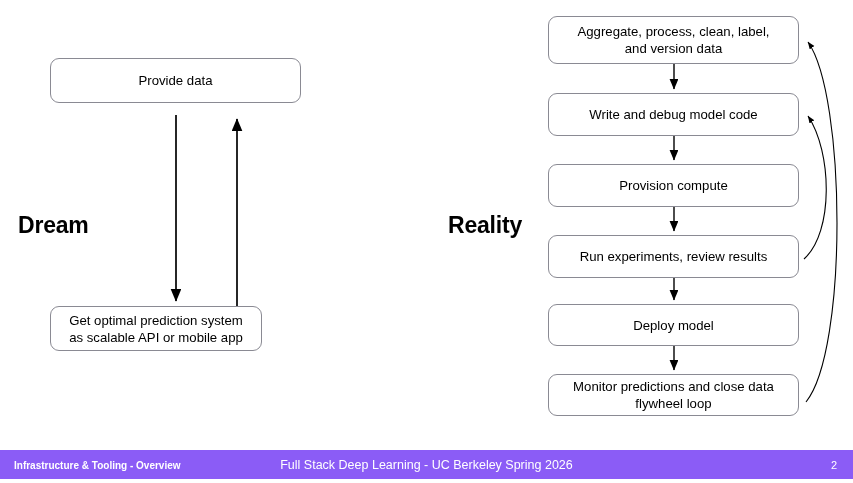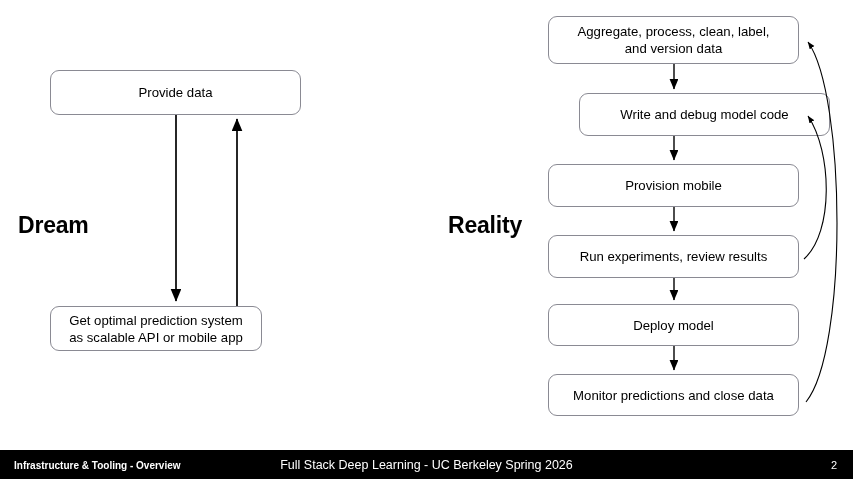--- a/index.html
+++ b/index.html
@@ -46,29 +46,29 @@
     font-family: "Liberation Sans", sans-serif;
     font-size: 13.2px;
     line-height: 17px;
     color: #000000;
     padding: 2px 8px;
   }
   .flow-box span { display: block; }
 
   
   #box-provide-data {
-    left: 50px;  top: 70px;  width: 251px; height: 45px;
+    left: 50px;  top: 58px;  width: 251px; height: 45px;
   }
   #box-optimal-system {
     left: 50px;  top: 306px; width: 212px; height: 45px;
   }
 
   
   #box-aggregate   { left: 548px; top: 16px;  width: 251px; height: 48px; }
-  #box-write-debug { left: 548px; top: 93px;  width: 251px; height: 43px; margin-left: 31px; }
+  #box-write-debug { left: 548px; top: 93px;  width: 251px; height: 43px; }
   #box-provision   { left: 548px; top: 164px; width: 251px; height: 43px; }
   #box-experiments { left: 548px; top: 235px; width: 251px; height: 43px; }
   #box-deploy      { left: 548px; top: 304px; width: 251px; height: 42px; }
   #box-monitor     { left: 548px; top: 374px; width: 251px; height: 42px; }
 
   
   #arrows {
     position: absolute;
     left: 0; top: 0;
     width: 853px;
@@ -76,21 +76,21 @@
     pointer-events: none;
   }
 
   
   #footer {
     position: absolute;
     left: 0;
     bottom: 4px;
     width: 853px;
     height: 29px;
-    background: #000000;
+    background: #8b5cf6;
     display: block;
   }
   #footer-left {
     position: absolute;
     left: 14px;
     top: 50%;
     transform: translateY(-50%);
     font-family: "Liberation Sans", sans-serif;
     font-weight: bold;
     font-size: 10px;
@@ -149,39 +149,40 @@
   </div>
 
   <div class="flow-box" id="box-write-debug">
     <div>
       <span>Write and debug model code</span>
     </div>
   </div>
 
   <div class="flow-box" id="box-provision">
     <div>
-      <span>Provision mobile</span>
+      <span>Provision compute</span>
     </div>
   </div>
 
   <div class="flow-box" id="box-experiments">
     <div>
       <span>Run experiments, review results</span>
     </div>
   </div>
 
   <div class="flow-box" id="box-deploy">
     <div>
       <span>Deploy model</span>
     </div>
   </div>
 
   <div class="flow-box" id="box-monitor">
     <div>
       <span>Monitor predictions and close data</span>
+      <span>flywheel loop</span>
     </div>
   </div>
 
   <svg id="arrows" viewBox="0 0 853 483">
     <defs>
       <marker id="ah" markerWidth="9" markerHeight="9" refX="7.2" refY="3.2" orient="auto" markerUnits="strokeWidth">
         <path d="M0,0 L7.6,3.2 L0,6.4 z" fill="#000000"></path>
       </marker>
       <marker id="ah-thin" markerWidth="8" markerHeight="8" refX="6.4" refY="2.6" orient="auto" markerUnits="strokeWidth">
         <path d="M0,0 L6.6,2.6 L0,5.2 z" fill="#000000"></path>

